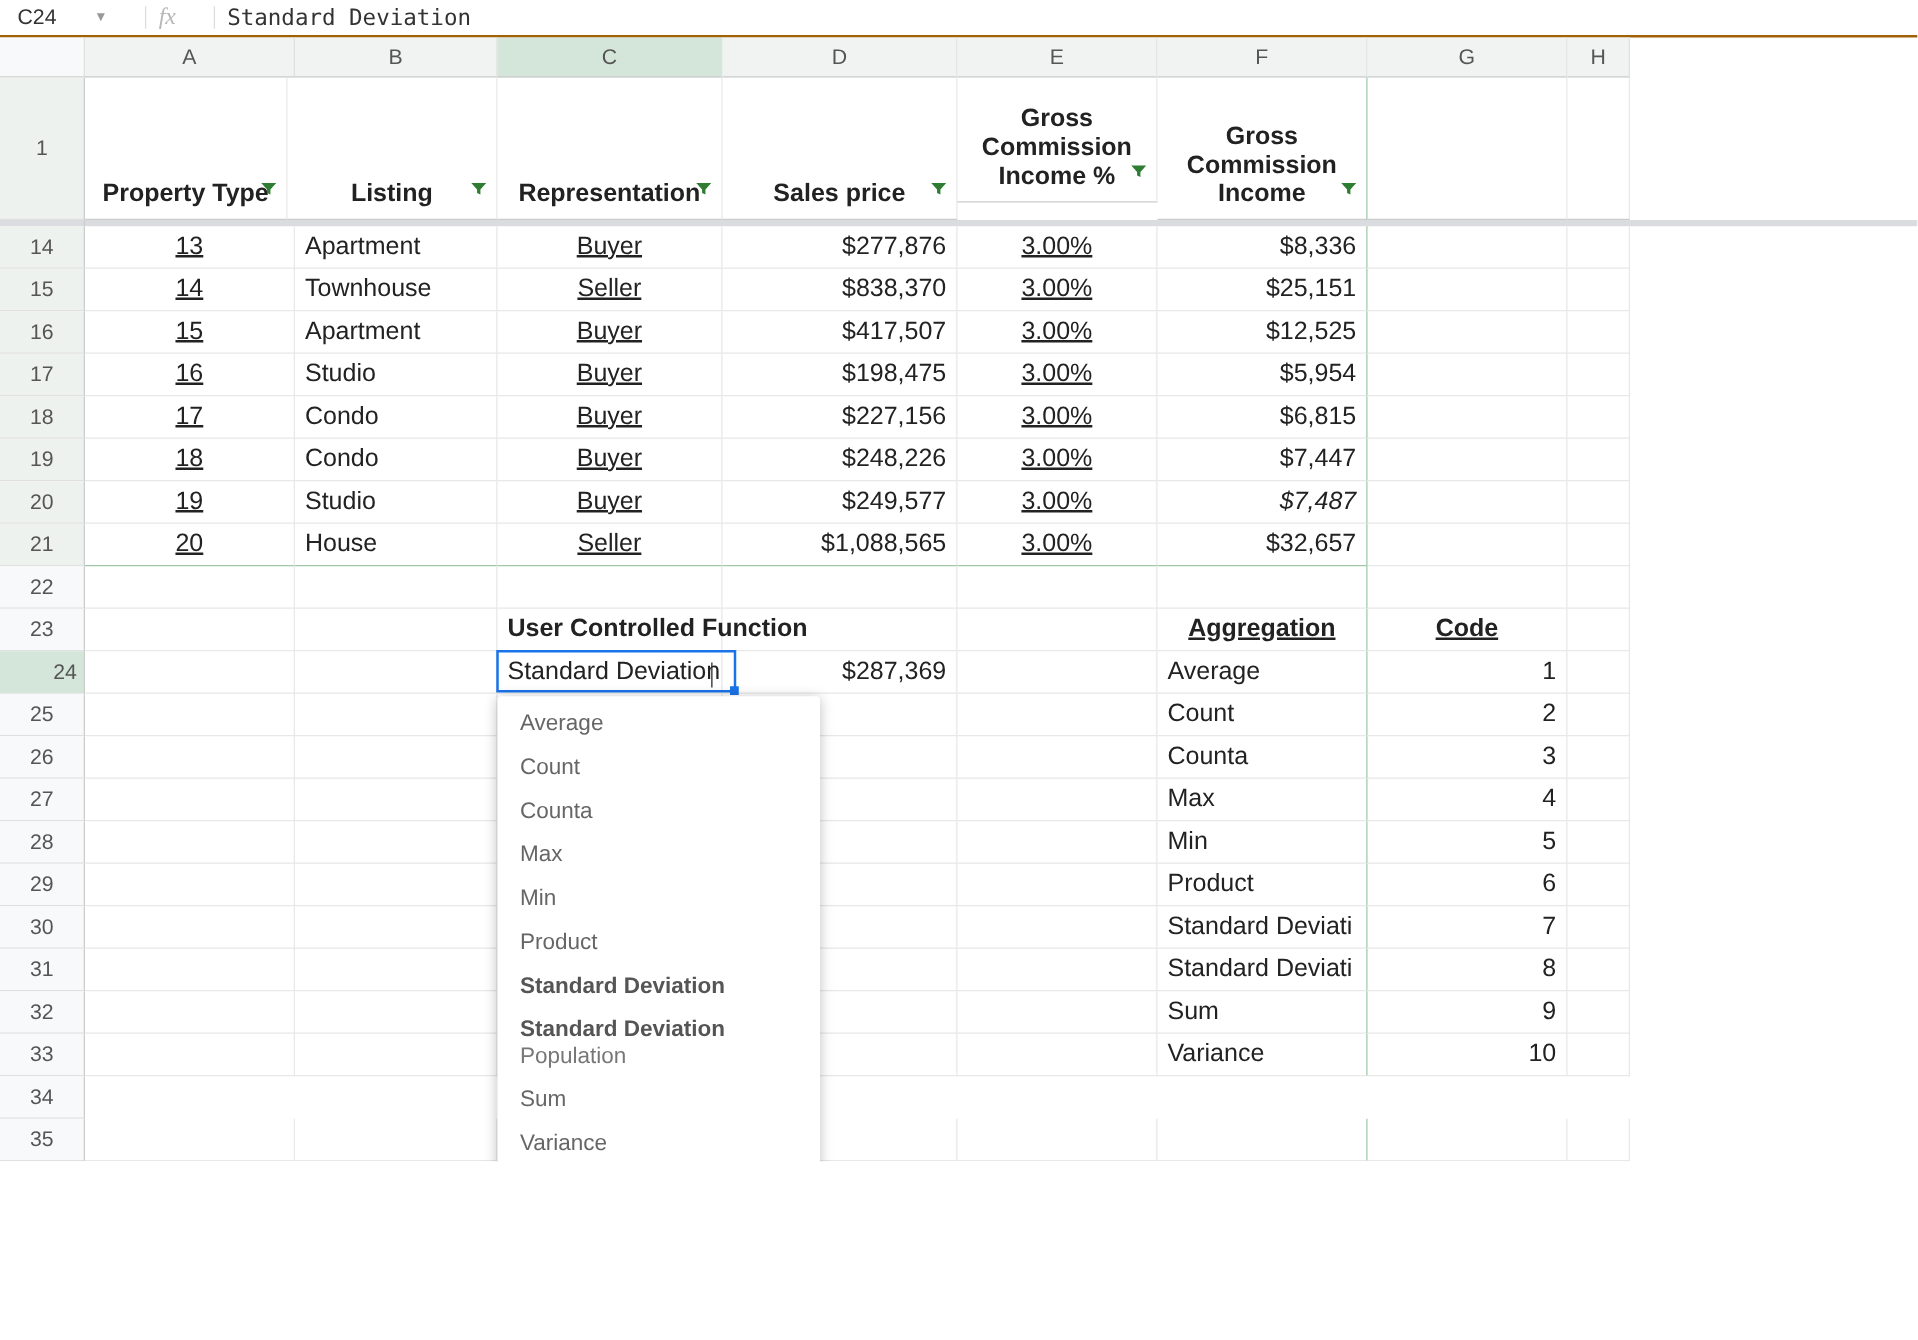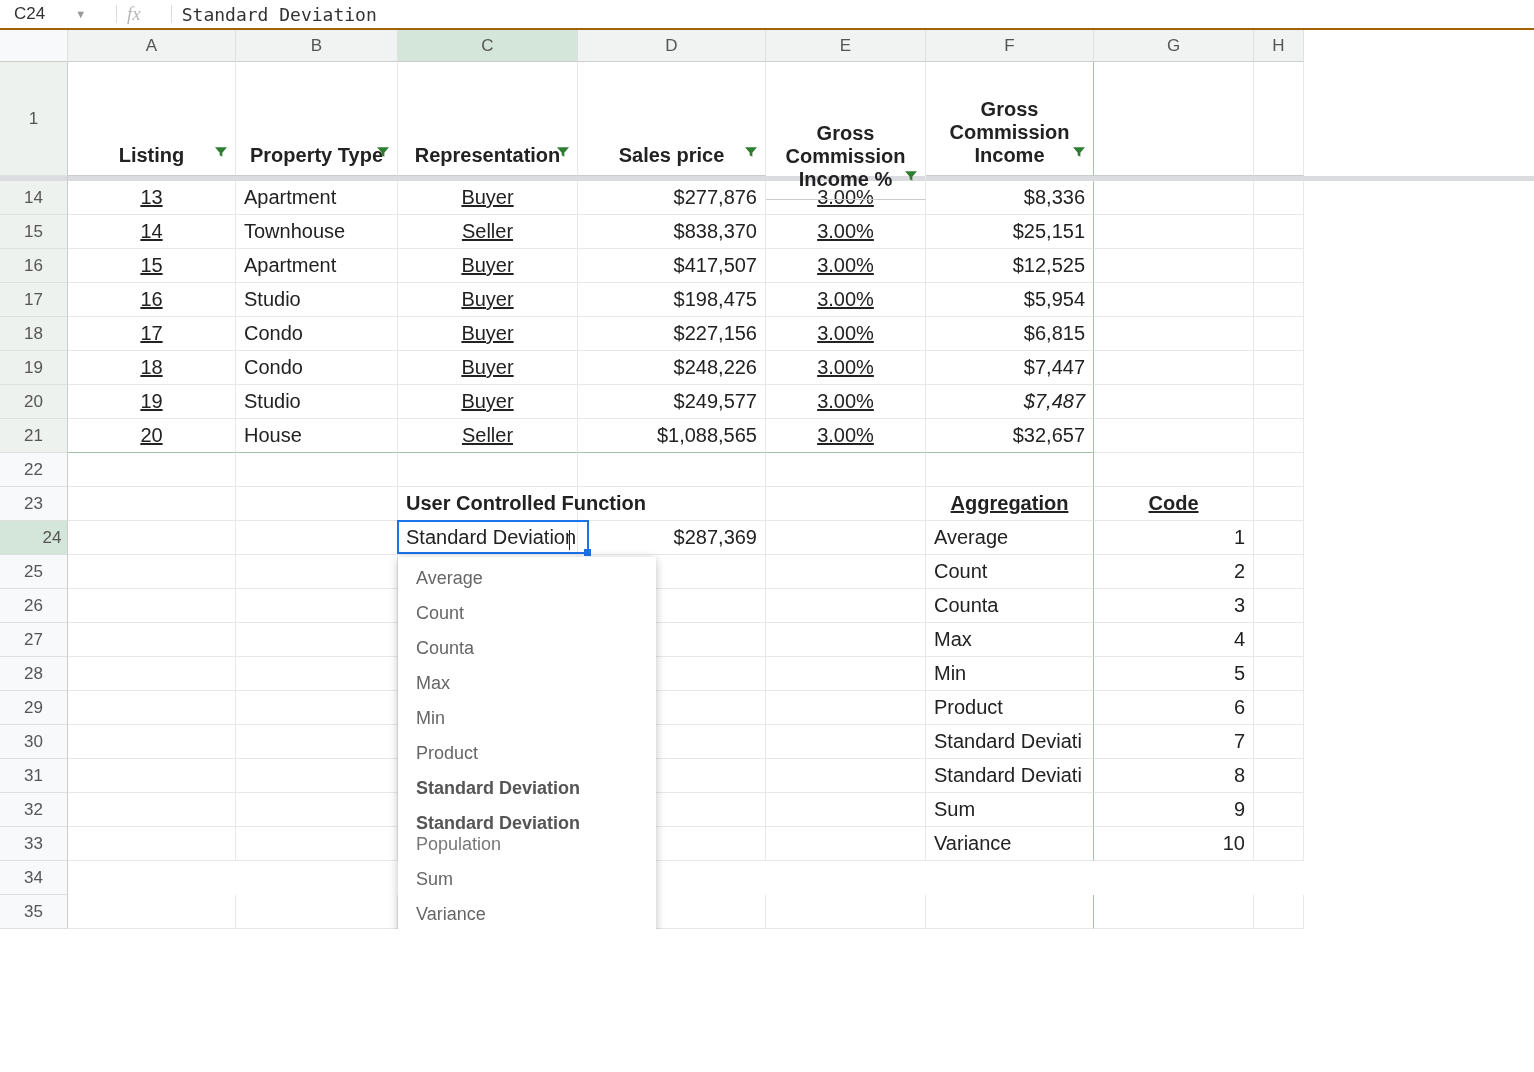--- a/index.html
+++ b/index.html
@@ -82,45 +82,45 @@
         <div class="col-h" style="width: 160px;">E</div>
         <div class="col-h" style="width: 168px;">F</div>
         <div class="col-h" style="width: 160px;">G</div>
         <div class="col-h" style="width: 50px;">H</div>
       </div>
   </div>
 
   <div class="row header-row">
     <div class="row-h frozen">1</div>
     <div id="hdrcells" style="display:flex">
+        <div class="cell" style="width: 162px; height: 114px;">
+          <span>Property Type</span>
+          <span class="filter-icon"><svg viewBox="0 0 24 24" fill="#2e7d32">
+              <path d="M3 5h18l-7 8v6l-4-2v-4z"></path>
+            </svg></span>
+        </div>
         <div class="cell" style="width: 168px; height: 114px;">
           <span>Listing</span>
           <span class="filter-icon"><svg viewBox="0 0 24 24" fill="#2e7d32">
               <path d="M3 5h18l-7 8v6l-4-2v-4z"></path>
             </svg></span>
         </div>
-        <div class="cell" style="width: 162px; height: 114px;">
-          <span>Property Type</span>
-          <span class="filter-icon"><svg viewBox="0 0 24 24" fill="#2e7d32">
-              <path d="M3 5h18l-7 8v6l-4-2v-4z"></path>
-            </svg></span>
-        </div>
         <div class="cell" style="width: 180px; height: 114px;">
           <span>Representation</span>
           <span class="filter-icon"><svg viewBox="0 0 24 24" fill="#2e7d32">
               <path d="M3 5h18l-7 8v6l-4-2v-4z"></path>
             </svg></span>
         </div>
         <div class="cell" style="width: 188px; height: 114px;">
           <span>Sales price</span>
           <span class="filter-icon"><svg viewBox="0 0 24 24" fill="#2e7d32">
               <path d="M3 5h18l-7 8v6l-4-2v-4z"></path>
             </svg></span>
         </div>
-        <div class="cell" style="width: 160px; height: 138px; justify-content: flex-end;">
+        <div class="cell" style="width: 160px; height: 100px; justify-content: flex-end;">
           <span>Gross Commission Income %</span>
           <span class="filter-icon"><svg viewBox="0 0 24 24" fill="#2e7d32">
               <path d="M3 5h18l-7 8v6l-4-2v-4z"></path>
             </svg></span>
         </div>
         <div class="cell colF" style="width: 168px; height: 114px;">
           <span>Gross Commission Income</span>
           <span class="filter-icon"><svg viewBox="0 0 24 24" fill="#2e7d32">
               <path d="M3 5h18l-7 8v6l-4-2v-4z"></path>
             </svg></span>

